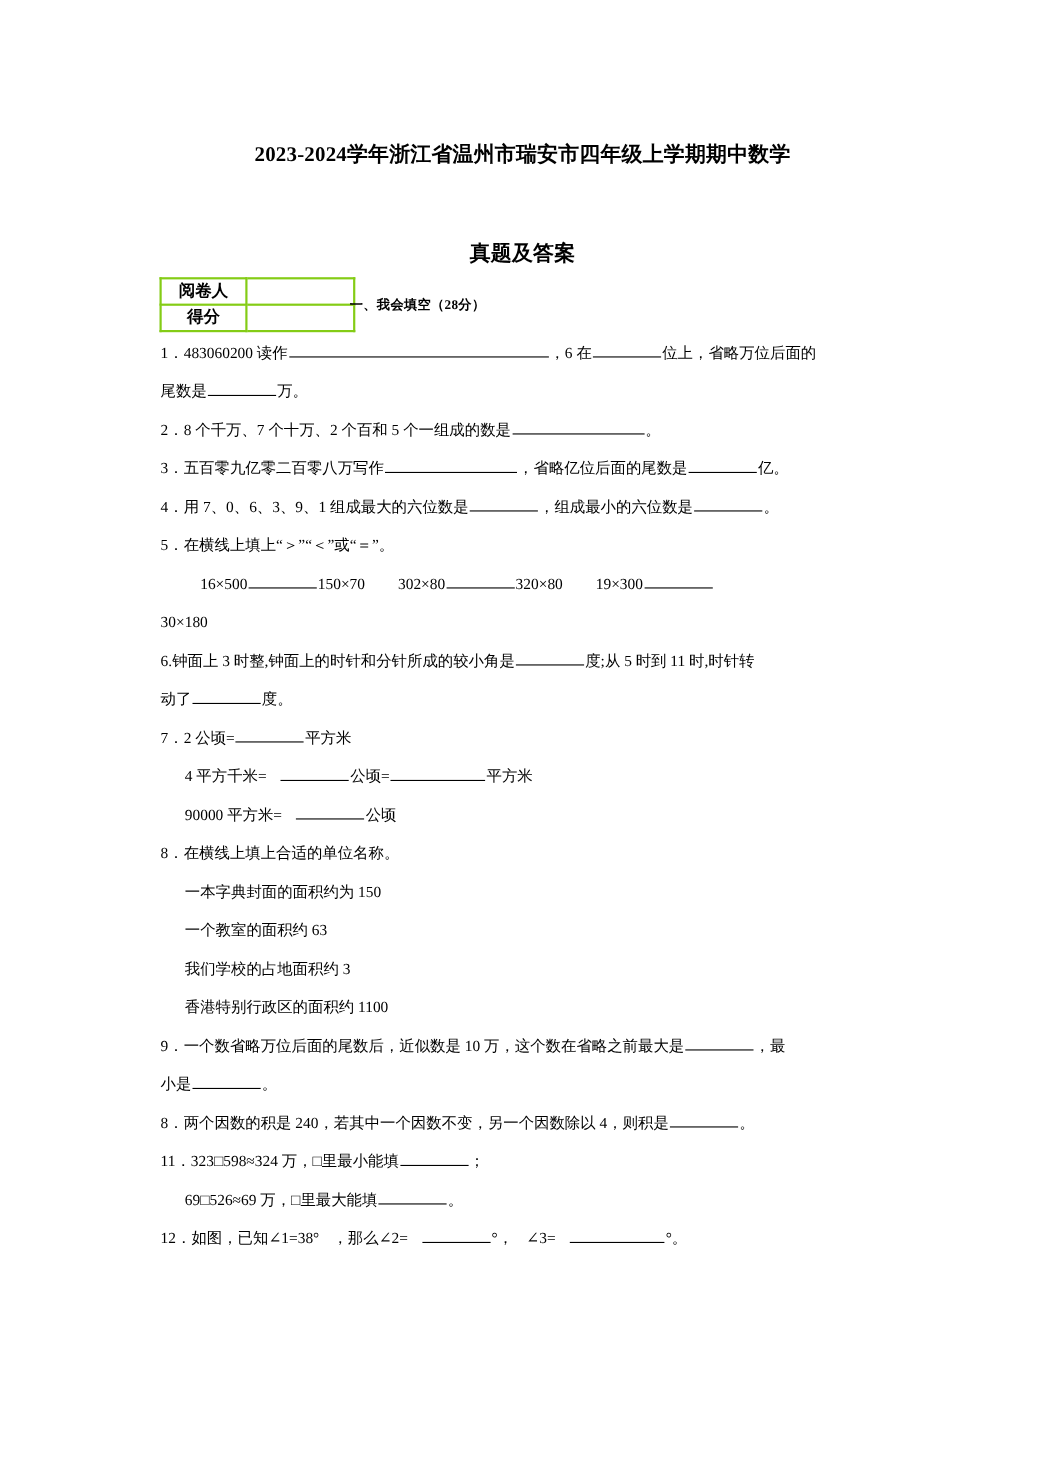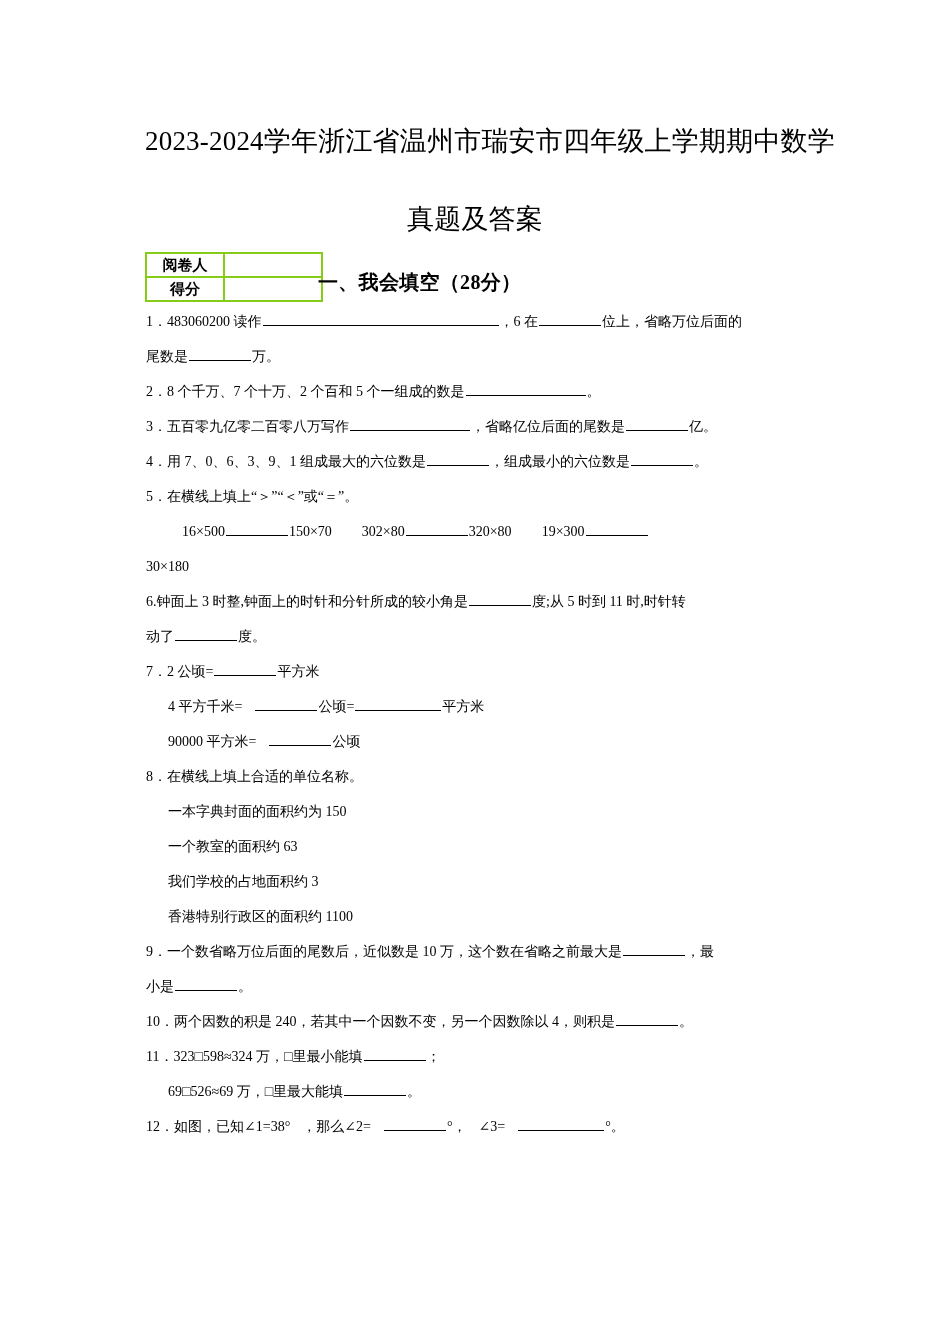--- a/index.html
+++ b/index.html
@@ -26,28 +26,28 @@
 
   
   .title-block {
     position: absolute;
     left: 145px;
     top: 118px;
     width: 660px;
     text-align: center;
   }
   .title-line {
-    font-size: 27px;
-    font-weight: 400;
+    font-size: 19px;
+    font-weight: 700;
     letter-spacing: 0.2px;
     line-height: 46px;
     white-space: nowrap;
   }
   .title-line.l2 {
-    margin-top: 32px;
+    margin-top: 44px;
   }
 
   
   .section-head {
     position: absolute;
     left: 145px;
     top: 252px;
     height: 48px;
   }
   .grader-table {
@@ -65,21 +65,21 @@
     padding: 0;
     line-height: 22px;
   }
   .grader-table td.lbl { width: 76px; }
   .grader-table td.val { width: 96px; }
 
   .section-title {
     position: absolute;
     left: 318px;
     top: 269px;
-    font-size: 20px;
+    font-size: 12px;
     font-weight: 700;
     white-space: nowrap;
     letter-spacing: 0.3px;
   }
 
   
   .body {
     position: absolute;
     left: 146px;
     top: 304px;
@@ -186,21 +186,21 @@
     <div class="q ind1">香港特别行政区的面积约 1100</div>
 
     <div class="q">
       <span>9．一个数省略万位后面的尾数后，近似数是 10 万，这个数在省略之前最大是</span><span class="blank b-sm"></span><span>，最</span>
     </div>
     <div class="q">
       <span>小是</span><span class="blank b-sm"></span><span>。</span>
     </div>
 
     <div class="q">
-      <span>10．两个因数的积是 240，若其中一个因数不变，另一个因数除以 4，则积是</span><span class="blank b-sm"></span><span>。</span>
+      <span>8．两个因数的积是 240，若其中一个因数不变，另一个因数除以 4，则积是</span><span class="blank b-sm"></span><span>。</span>
     </div>
 
     <div class="q">
       <span>11．323□598≈324 万，□里最小能填</span><span class="blank b-sm"></span><span>；</span>
     </div>
     <div class="q ind1">
       <span>69□526≈69 万，□里最大能填</span><span class="blank b-sm"></span><span>。</span>
     </div>
 
     <div class="q">

